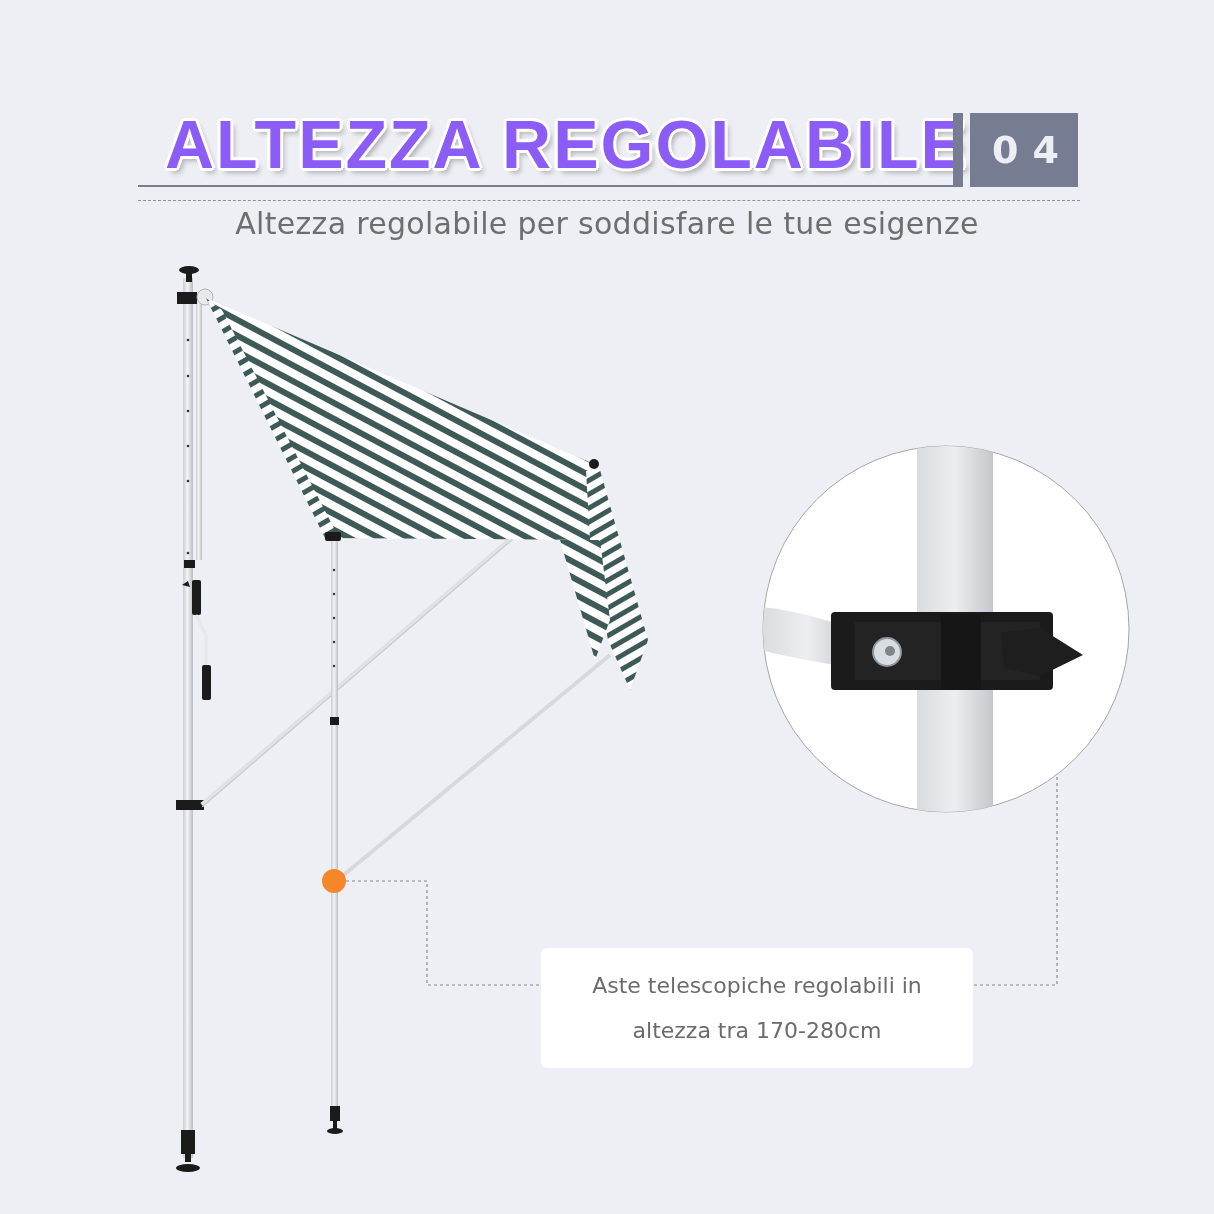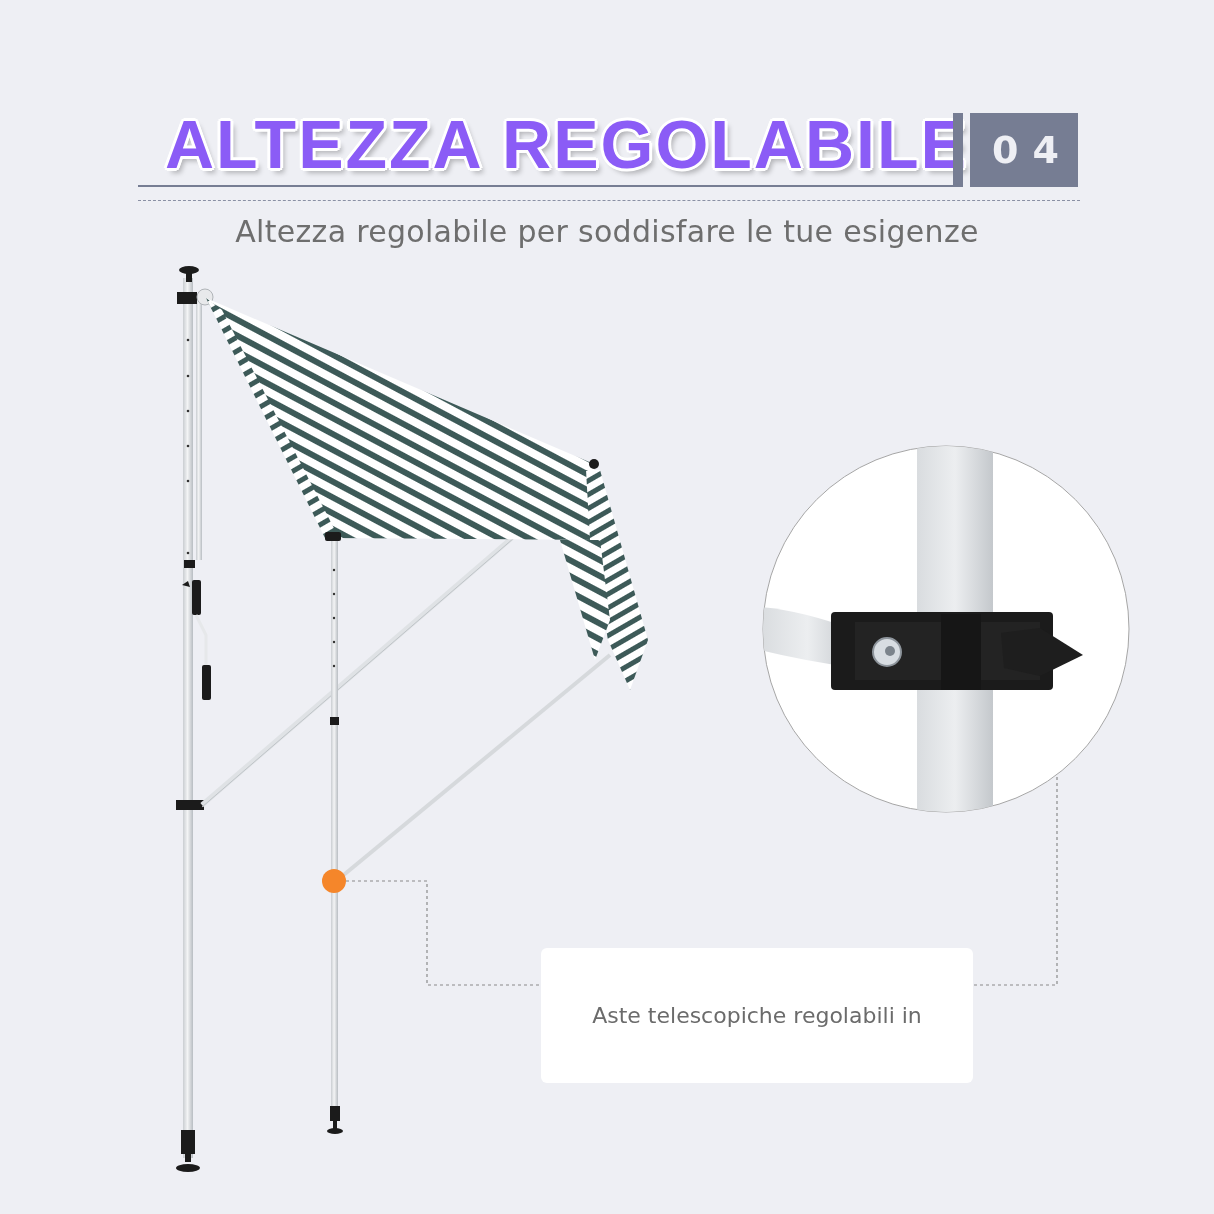--- a/index.html
+++ b/index.html
@@ -23,25 +23,25 @@
   .badge-bar { position:absolute; left:953px; top:113px; width:10px; height:74px; background:#767d93; }
   .badge-box {
     position:absolute; left:970px; top:113px; width:108px; height:74px; background:#767d93;
     color:#eeeff4; font-family:"DejaVu Sans", sans-serif; font-weight:700; font-size:38px;
     letter-spacing:14px; display:flex; align-items:center; justify-content:center; padding-left:17px; box-sizing:border-box;
   }
   .rule-solid { position:absolute; left:138px; top:185px; width:815px; height:2px; background:#767d93; }
   .rule-dashed { position:absolute; left:138px; top:200px; width:942px; height:0; border-top:1.5px dashed #8a90a4; }
   .subtitle {
     position:absolute; left:0; width:1214px; top:206px; text-align:center;
-    font-family:"DejaVu Sans", sans-serif; font-size:30px; color:#6e6e6e; letter-spacing:0.3px;margin-top:8px;
+    font-family:"DejaVu Sans", sans-serif; font-size:30px; color:#6e6e6e; letter-spacing:0.3px;
   }
   svg.illus { position:absolute; left:0; top:0; }
   .callout {
-    position:absolute; left:541px; top:948px; width:432px; height:135px;
+    position:absolute; left:541px; top:948px; width:432px; height:120px;
     background:#ffffff; border-radius:6px;
     display:flex; flex-direction:column; align-items:center; justify-content:center;
     font-family:"DejaVu Sans", sans-serif; font-size:22px; color:#6b6b6b; line-height:45px;
   }
 </style>
 </head>
 <body>
 
 <div class="title">ALTEZZA REGOLABILE</div>
 <div class="badge-bar"></div>
@@ -152,13 +152,14 @@
       <circle cx="887" cy="652" r="14" fill="#d8dde2" stroke="#8e959c" stroke-width="2"></circle>
       <circle cx="890" cy="651" r="5" fill="#7c848c"></circle>
 
       <path d="M1001 633 L1040 628 L1083 655 L1040 676 L1004 668 Z" fill="#1e1e1e"></path>
     </g>
   </g>
 </svg>
 
 <div class="callout">
   <div>Aste telescopiche regolabili in</div>
+  <div>altezza tra 170-280cm</div>
 </div>
 
 </body></html>

